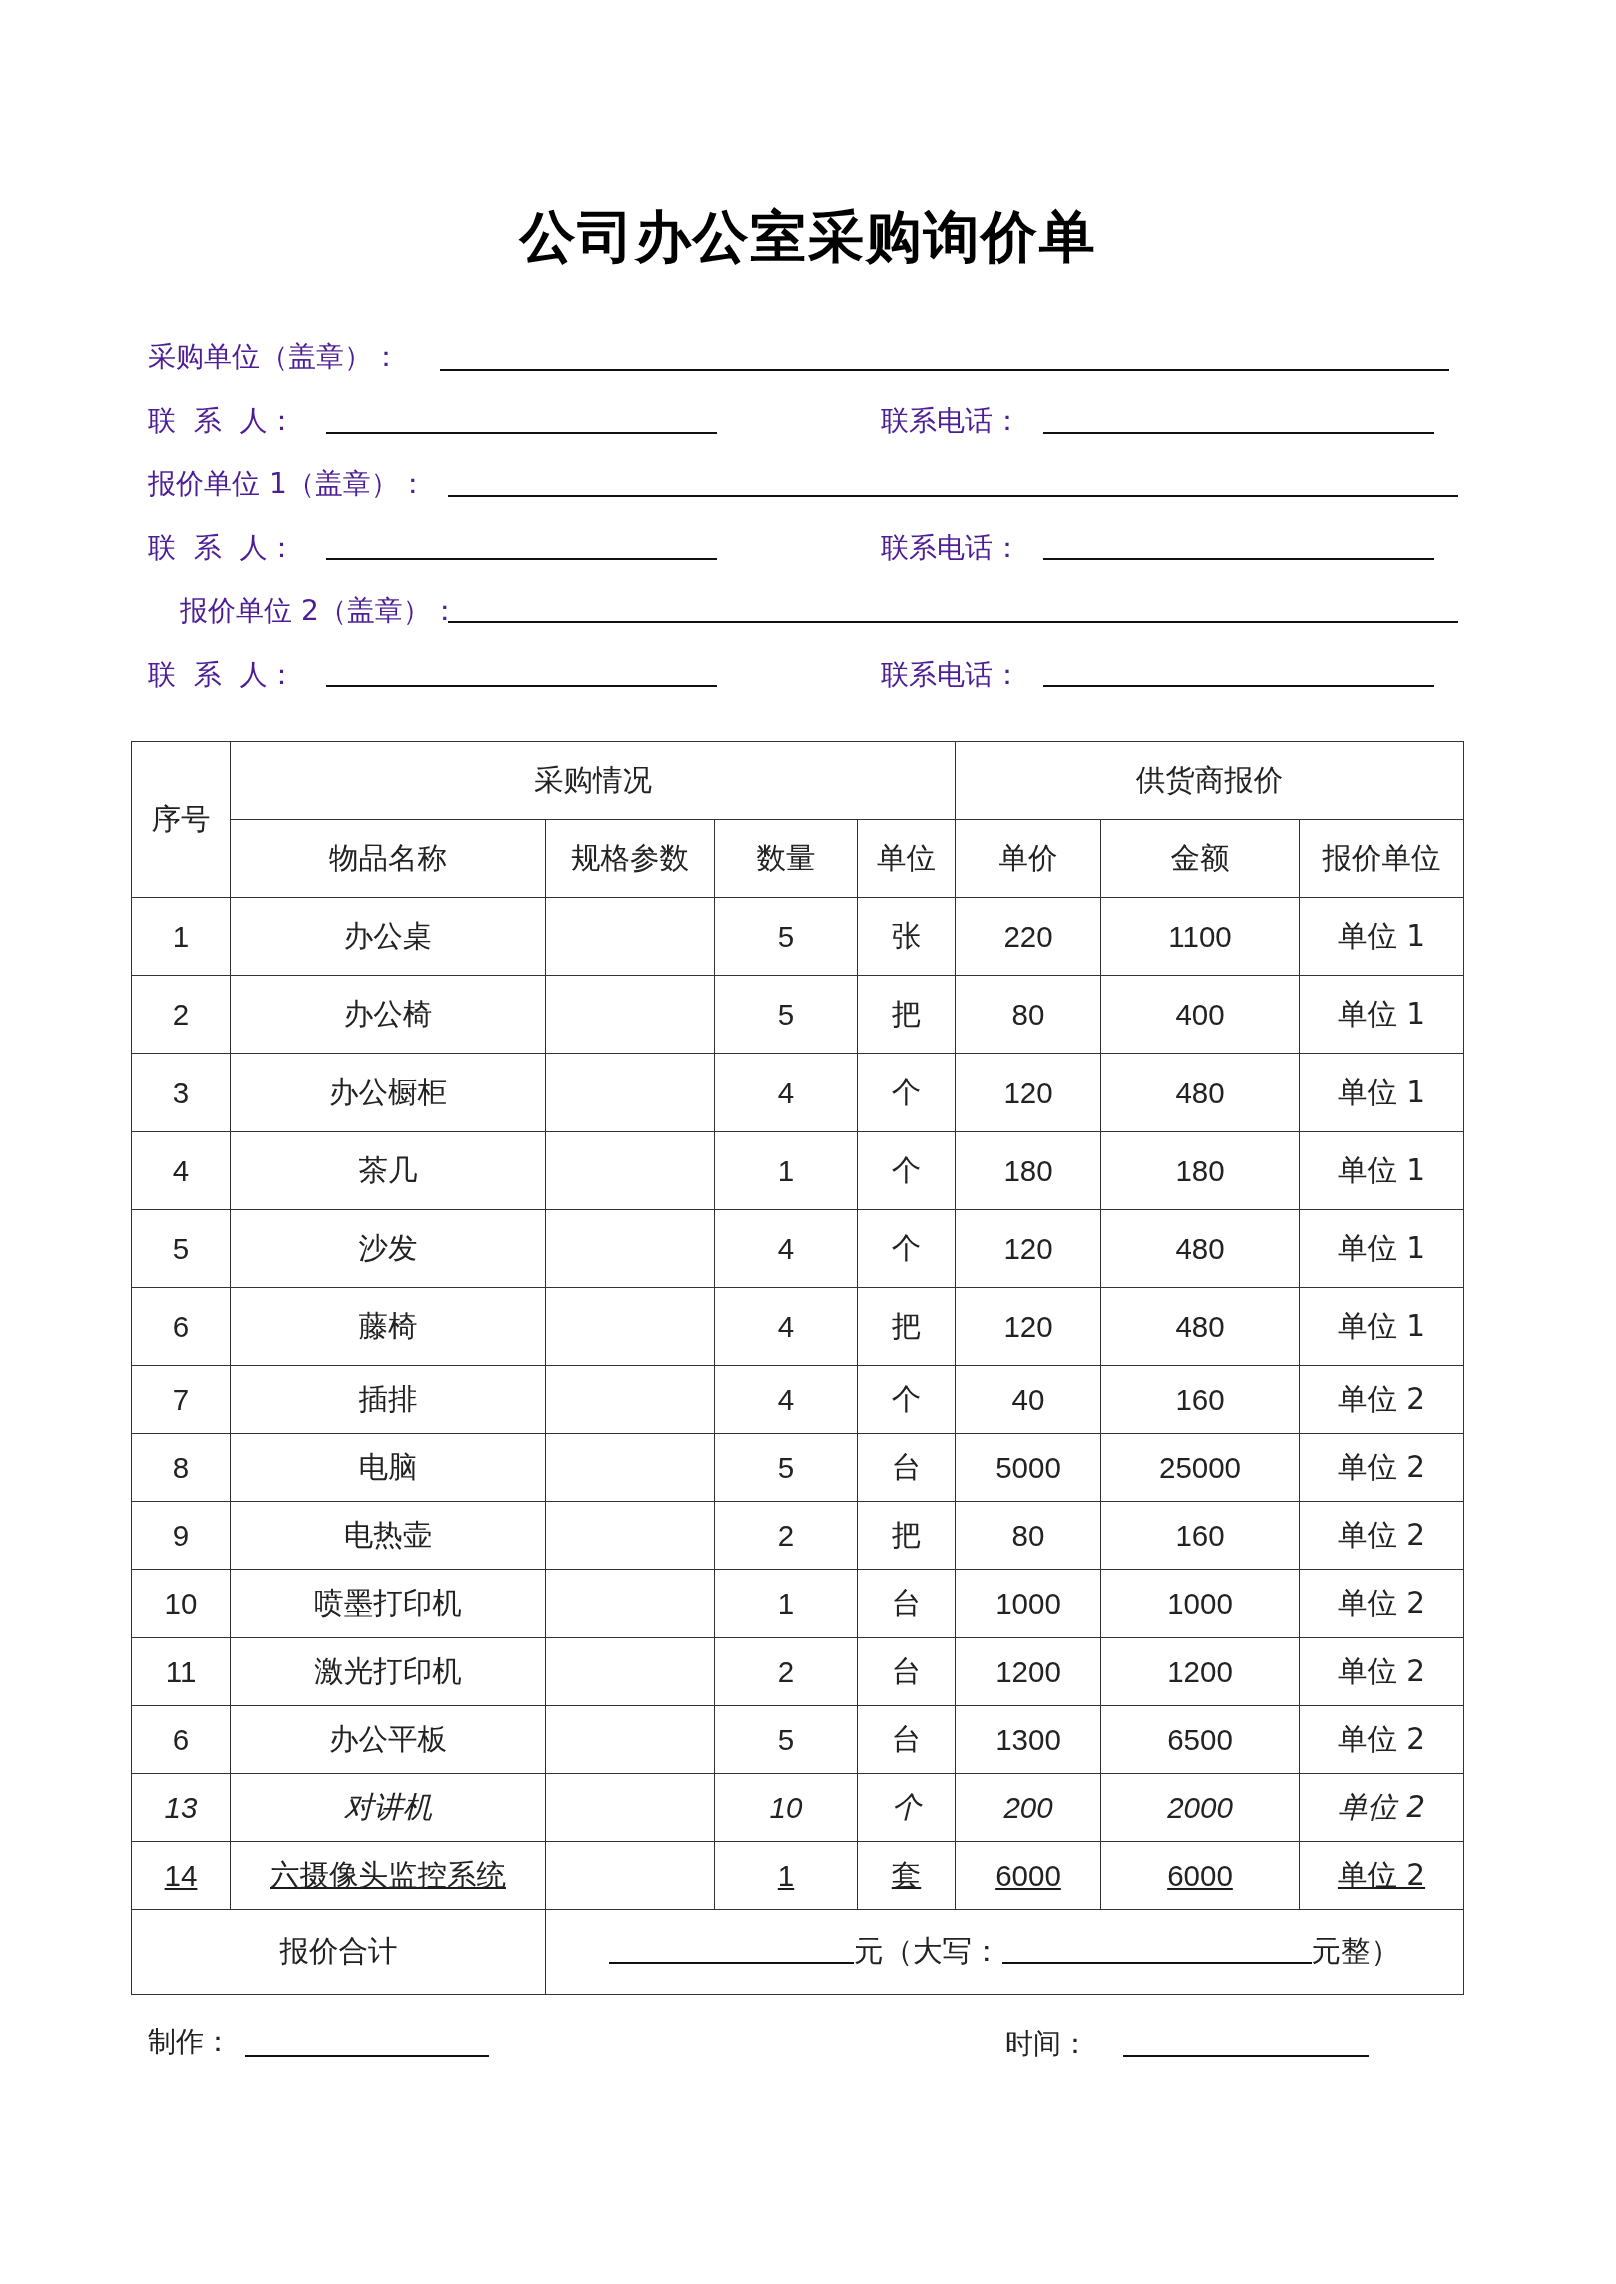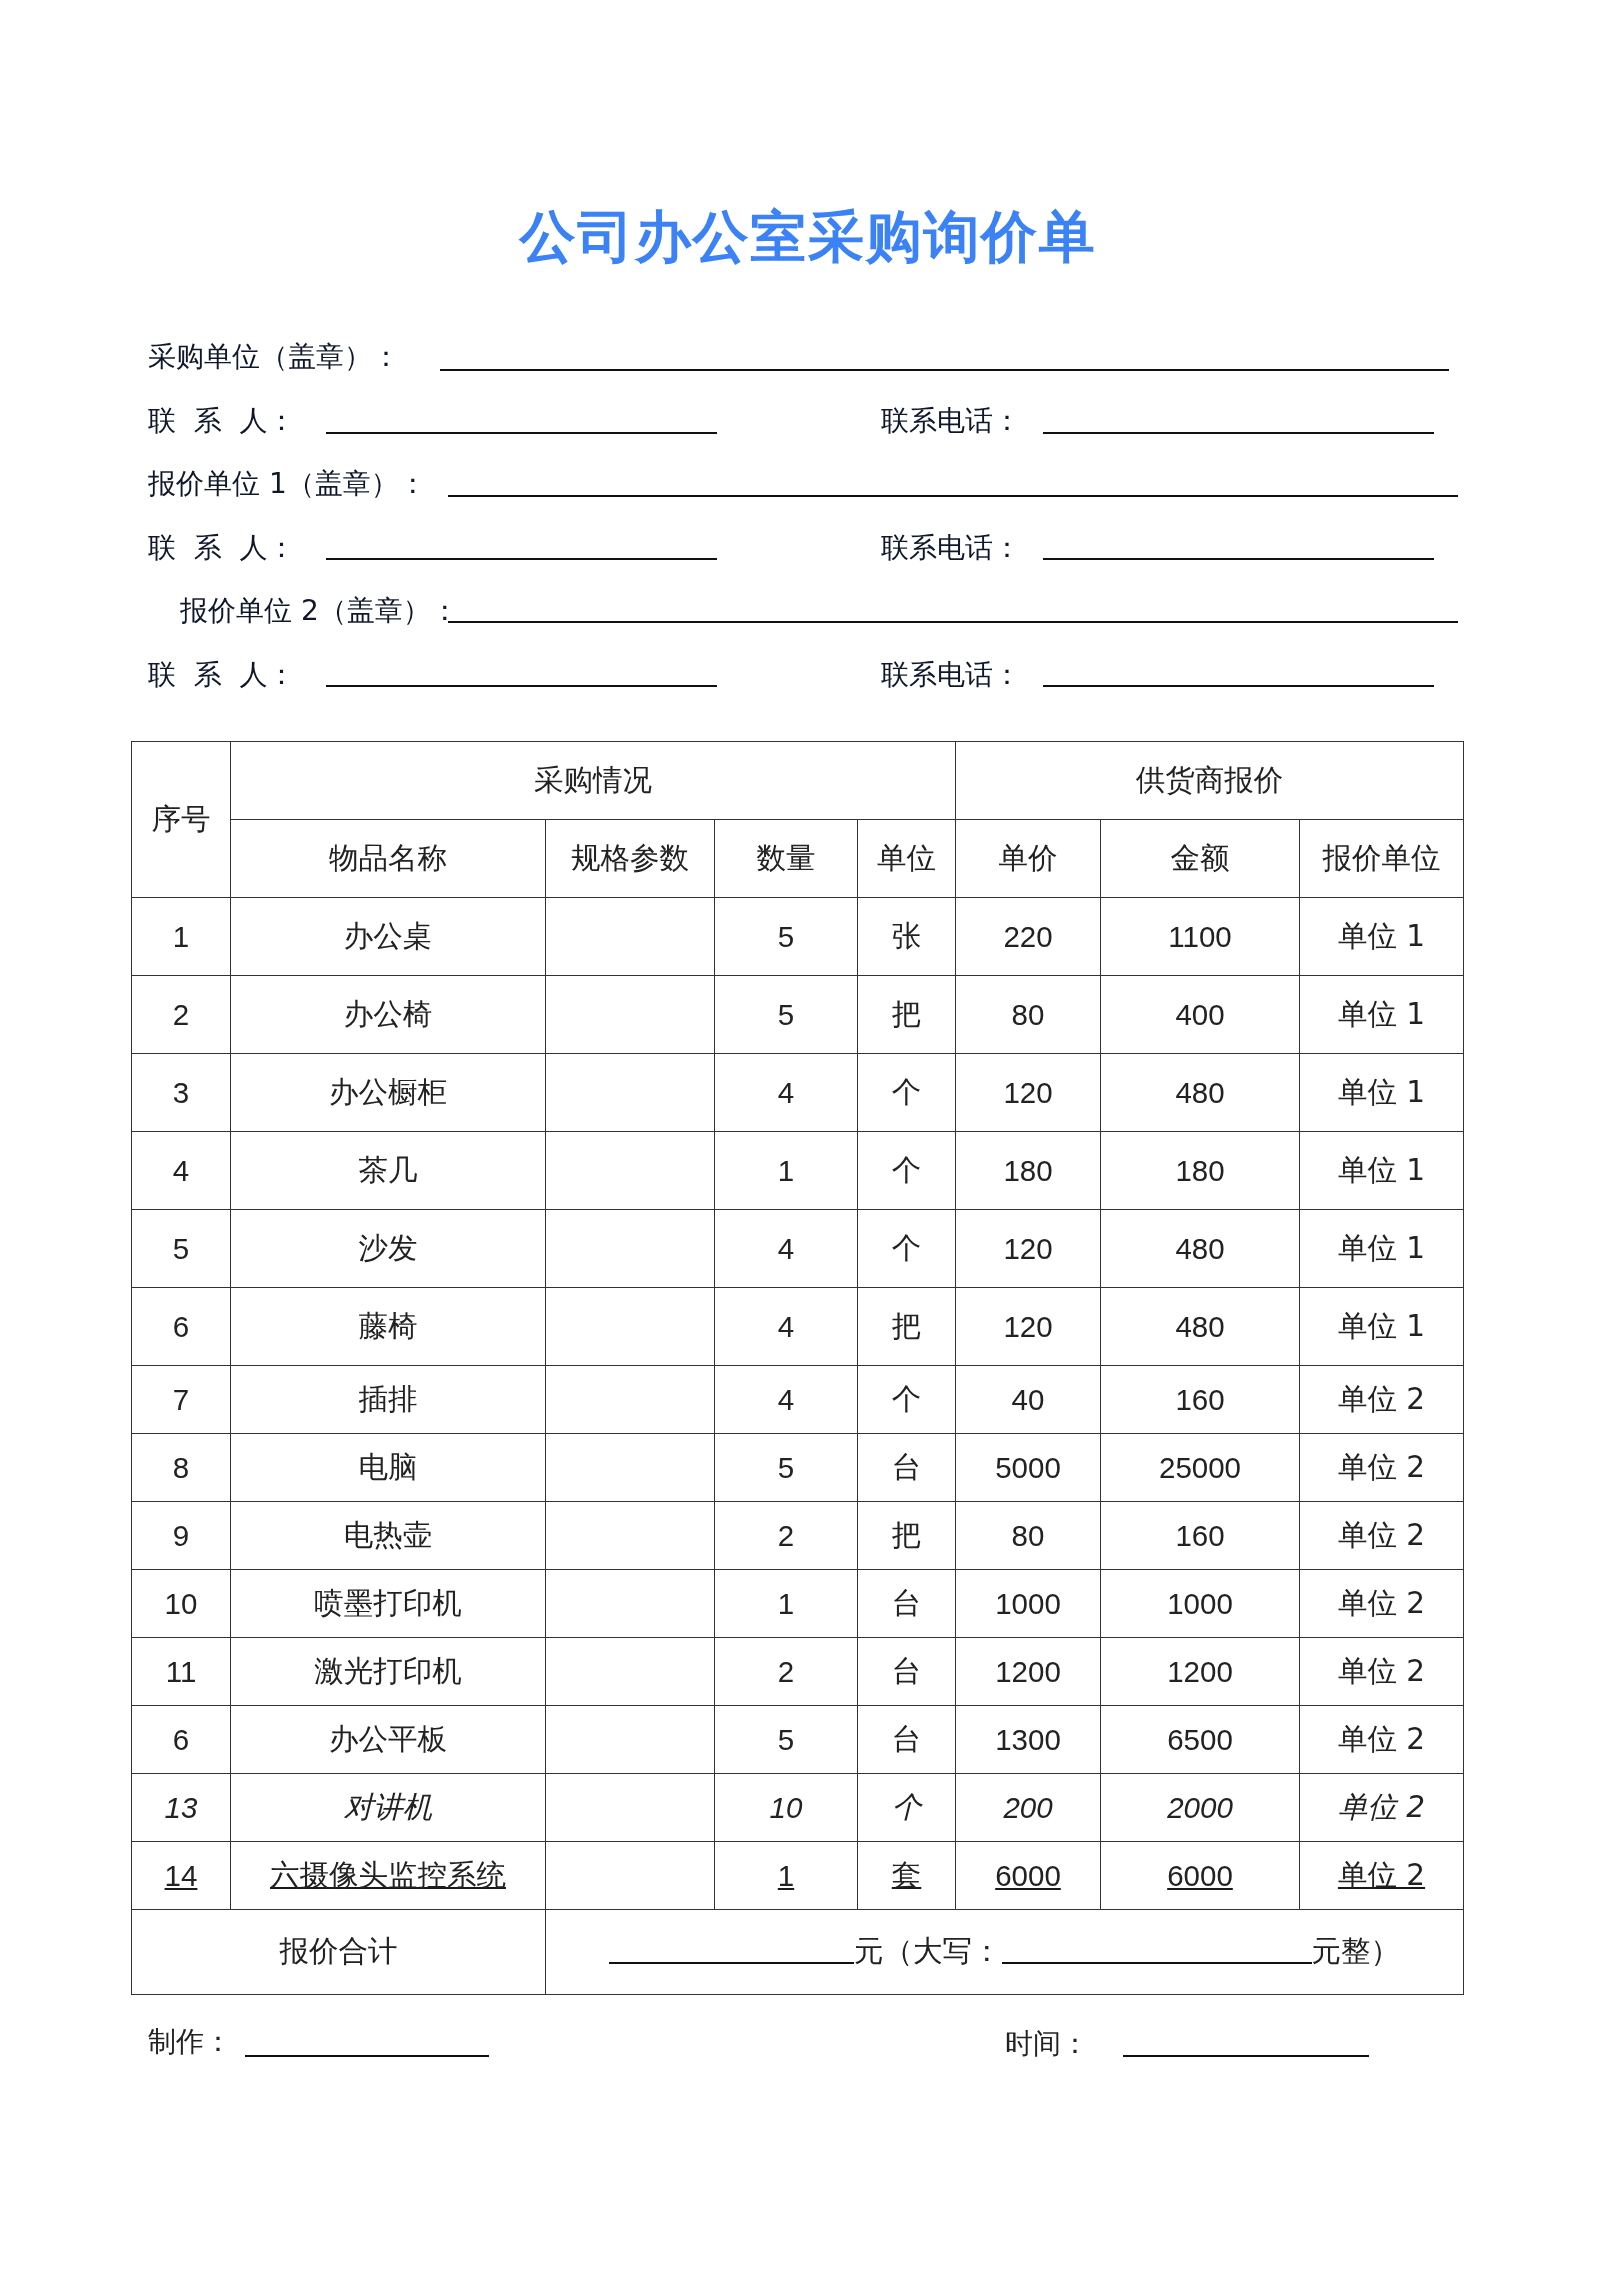--- a/index.html
+++ b/index.html
@@ -1,21 +1,21 @@
 <!DOCTYPE html>
 <html style="font-size:13.5px"><head>
 <meta charset="utf-8">
 <style>
   html, body { margin: 0; padding: 0; background: #ffffff; }
   body { width: 1616px; height: 2284px; position: relative; overflow: hidden;
          font-family: "DejaVu Sans", "Liberation Sans", sans-serif; color: #1a1a1a; }
   .abs { position: absolute; }
   .title { left: 0; width: 1616px; top: 205px; text-align: center; font-size: 56px; line-height: 64px;
-           font-weight: bold; letter-spacing: 1.7px; color: #3b82f6; }
-  .flabel { font-size: 28px; line-height: 34px; white-space: pre; color: #0f172a; }
+           font-weight: bold; letter-spacing: 1.7px; color: #000000; }
+  .flabel { font-size: 28px; line-height: 34px; white-space: pre; color: #4c1d95; }
   .uline { height: 0; border-bottom: 2.5px solid #111; }
   table.grid { position: absolute; left: 131px; top: 741px; width: 1332px; border-collapse: collapse;
                table-layout: fixed; }
   table.grid td { border: 1.7px solid #333; text-align: center; vertical-align: middle; padding: 0;
                   font-size: 29.5px; color: #222; }
   td.num { font-family: "Liberation Sans", "DejaVu Sans", sans-serif; font-size: 30px; }
   .total-cell { position: relative; }
   .total-wrap { display: inline-flex; align-items: flex-start; white-space: pre; }
   .tl { display: inline-block; border-bottom: 2.5px solid #111; height: 30px; }
   .footer-label { font-size: 28px; line-height: 34px; color: #222; }

